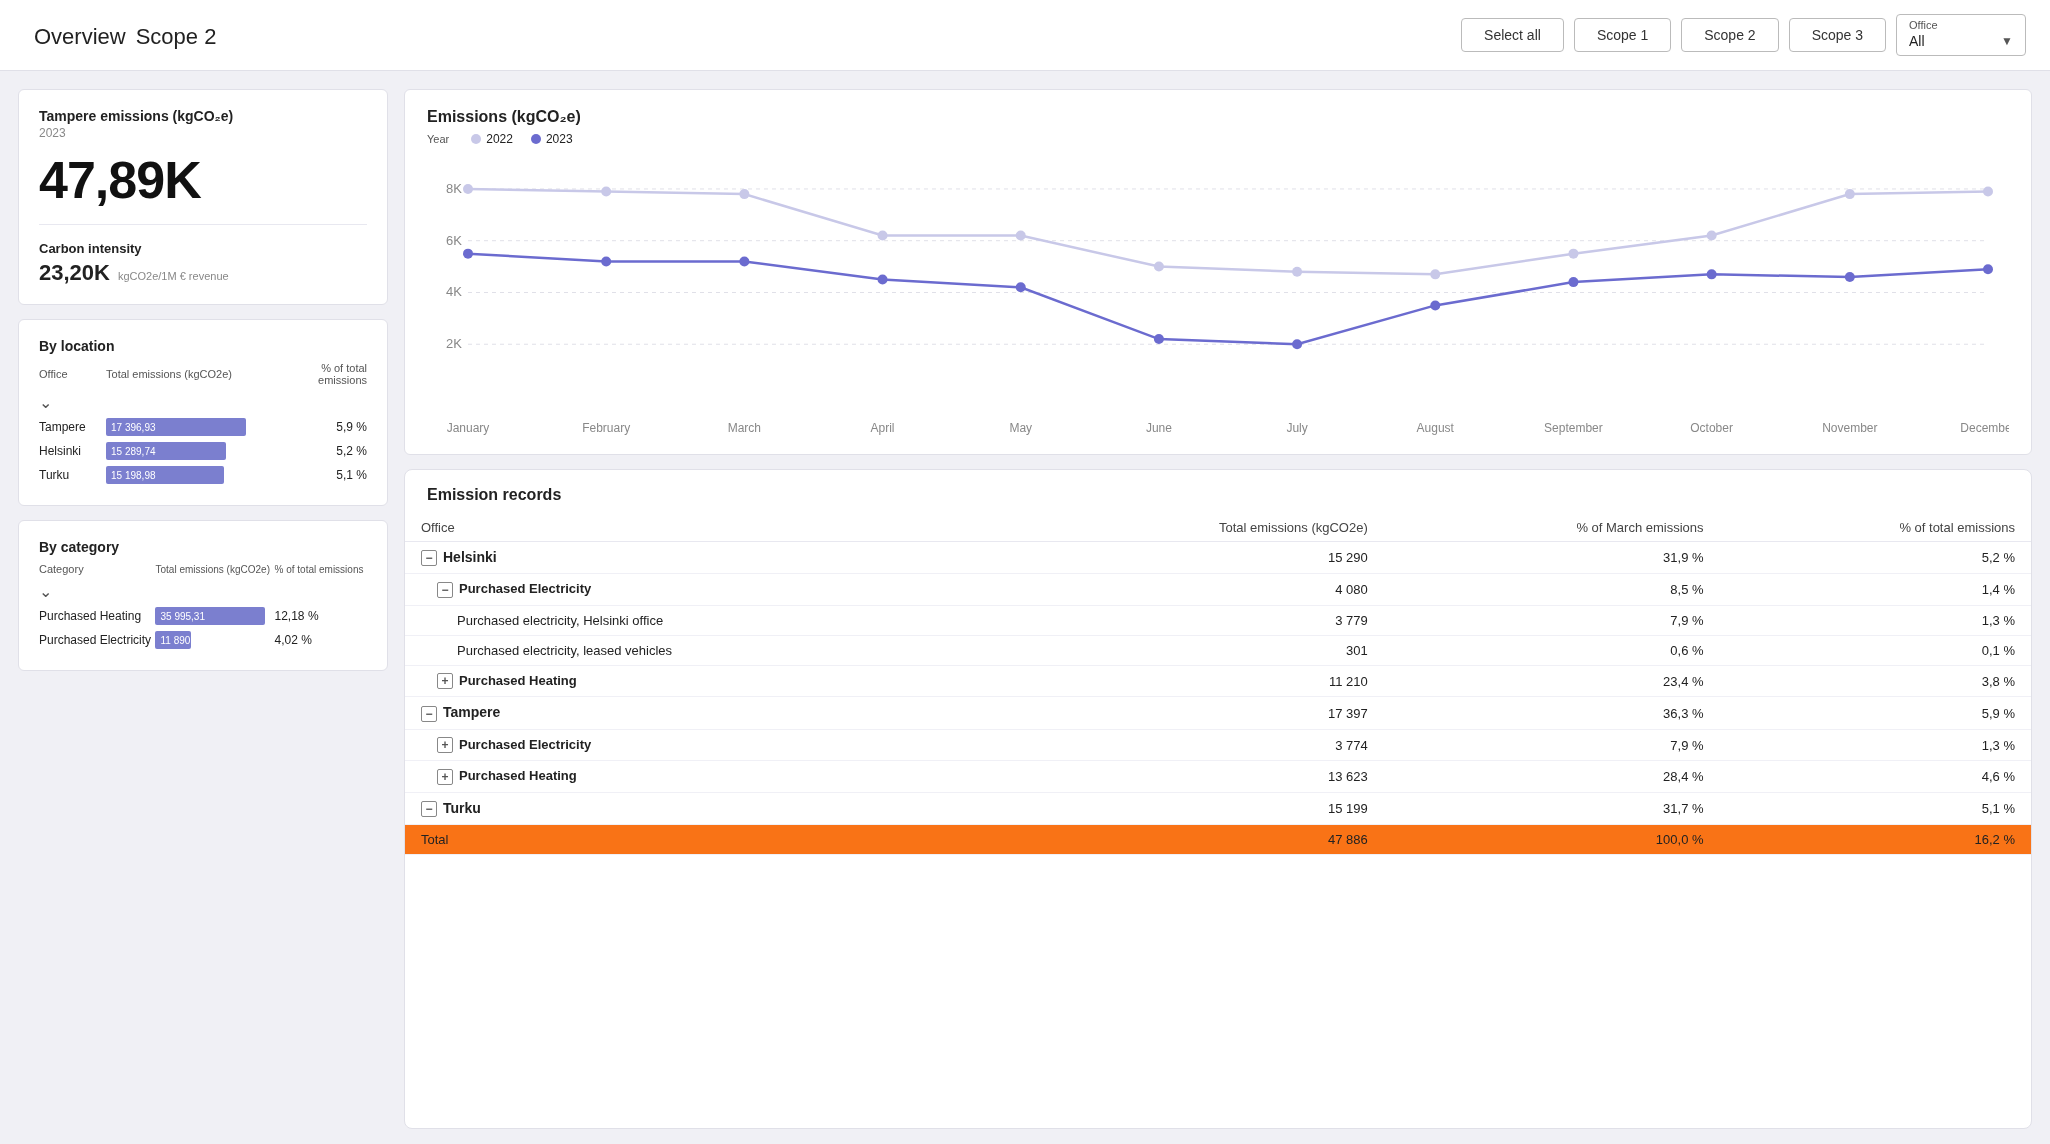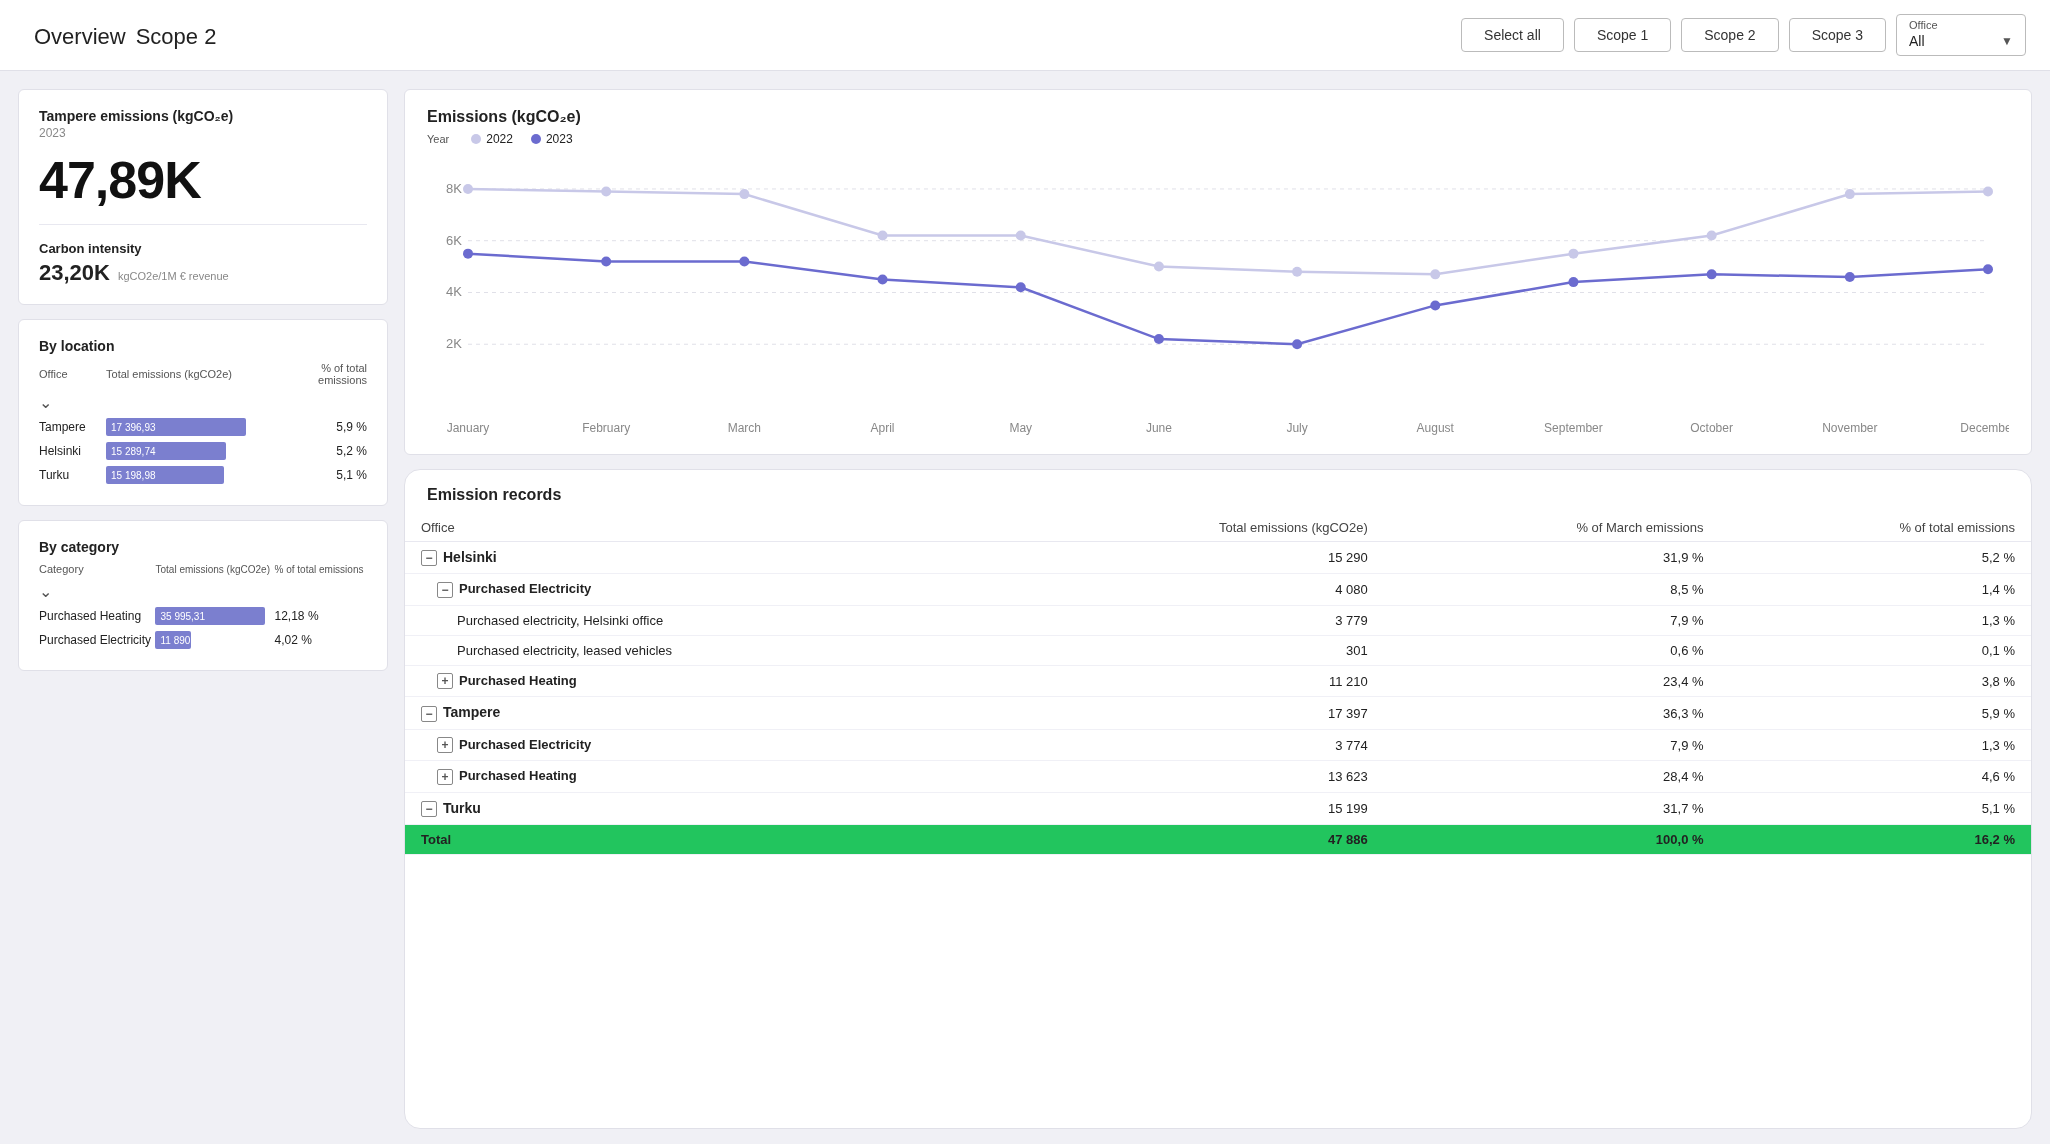--- a/index.html
+++ b/index.html
@@ -224,21 +224,21 @@
       position: relative;
       height: 280px;
       width: 100%;
     }
     .chart-svg { width: 100%; height: 100%; }
 
     
     .records-card {
       background: #fff;
       border: 1px solid #e0e0e8;
-      border-radius: 16px;
+      border-radius: 8px;
       padding: 0;
       flex: 1;
       overflow: hidden;
       display: flex;
       flex-direction: column;
     }
     .records-title {
       font-size: 16px;
       font-weight: 600;
       padding: 16px 22px 10px 22px;
@@ -269,21 +269,21 @@
     .records-table tbody td {
       padding: 7px 16px;
       border-bottom: 1px solid #f0f0f6;
       color: #222;
     }
     .records-table tbody td.num { text-align: right; }
 
     .row-level0 td:first-child { font-weight: 700; font-size: 14px; }
     .row-level1 td:first-child { font-weight: 600; font-size: 13px; padding-left: 32px; }
     .row-level2 td:first-child { font-weight: 400; padding-left: 52px; }
-    .row-total td { font-weight: 700; background: #22c55e; }
+    .row-total td { font-weight: 400; background: #f97316; }
 
     .expand-icon {
       display: inline-block;
       width: 16px;
       height: 16px;
       border: 1.5px solid #888;
       border-radius: 2px;
       text-align: center;
       line-height: 14px;
       font-size: 12px;

